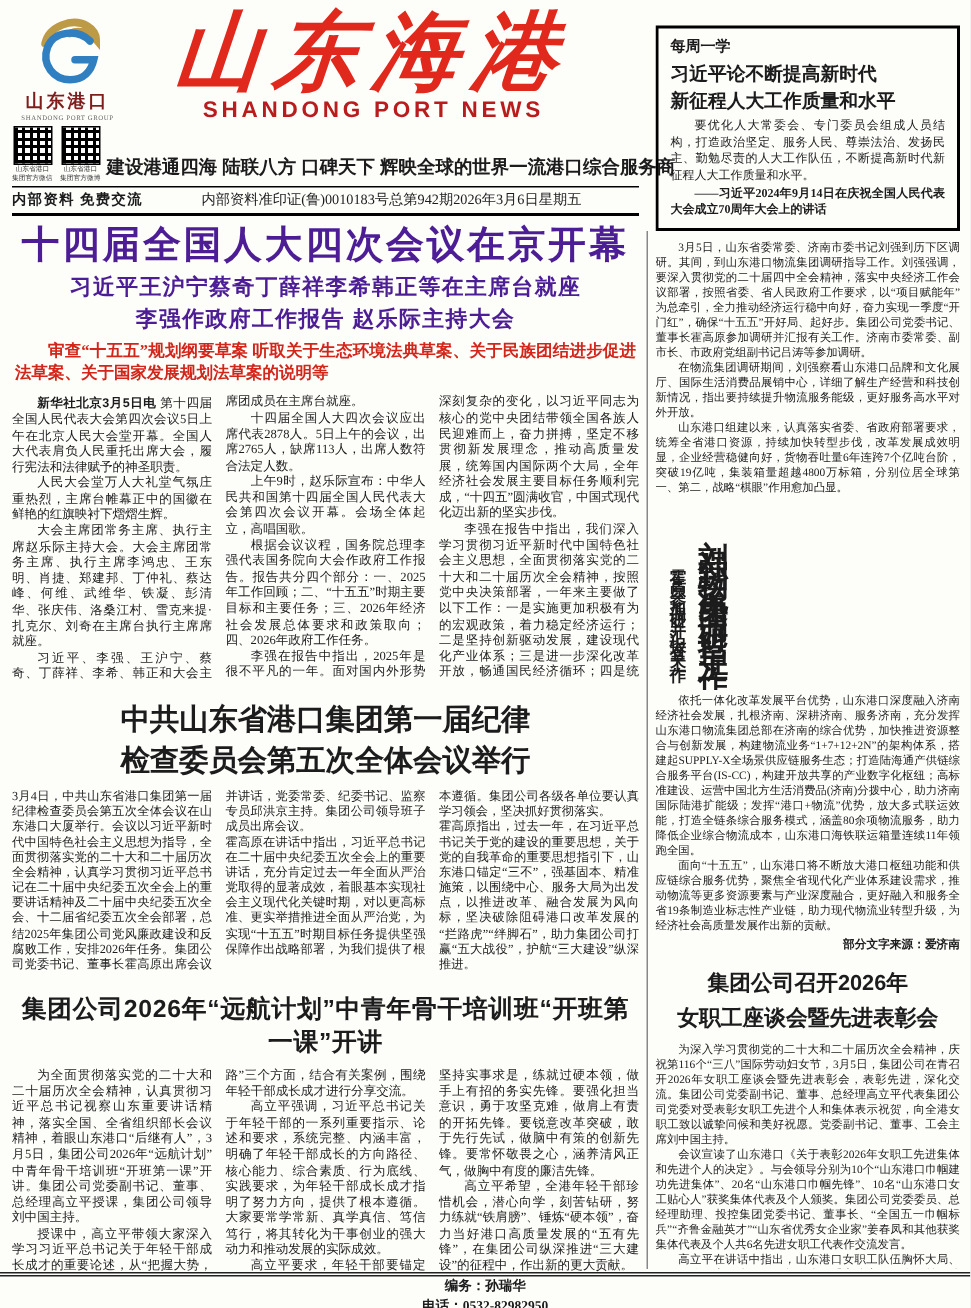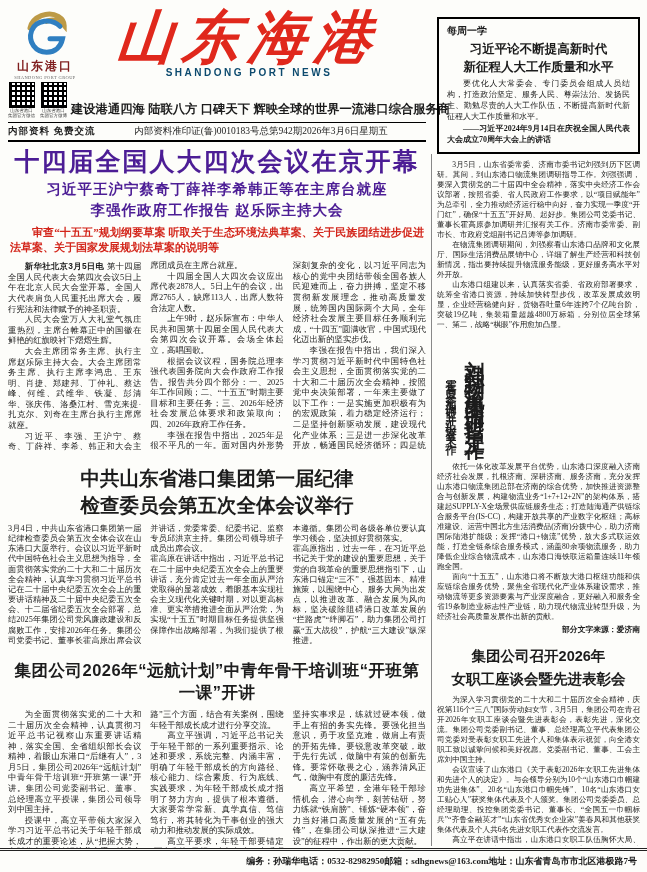--- a/index.html
+++ b/index.html
@@ -19,21 +19,21 @@
   .mh-top{ display:flex; align-items:center; }
   .logo-block{ width:74px; text-align:center; }
   .logo-svg{ width:52px; height:50px; display:block; margin:2px auto 0; }
   .logo-cn{ color:#7f1d1d; font-weight:bold; font-size:12px; letter-spacing:2px;
             font-family:"Liberation Sans",sans-serif; }
   .logo-en{ font-size:4.5px; color:#666; letter-spacing:.4px; }
   .title-block{ flex:1; text-align:center; padding-right:10px; }
   .paper-title{ font-size:57px; line-height:1.02; color:#e0281c; font-weight:bold;
     font-style:italic; letter-spacing:9px; font-family:"DejaVu Serif",serif;
     transform:skewX(-5deg); white-space:nowrap; }
-  .paper-en{ margin-top:1px; color:#0c4a6e; font-weight:bold; font-size:10px;
+  .paper-en{ margin-top:1px; color:#b91c1c; font-weight:bold; font-size:15px;
     letter-spacing:2.5px; font-family:"Liberation Sans",sans-serif; }
   .mh-mid{ display:flex; align-items:flex-end; margin-top:2px; }
   .qr-wrap{ width:74px; display:flex; gap:5px; justify-content:center; }
   .qr{ width:27px; }
   .qr-img{ width:26px; height:26px; border:1px solid #000; margin:0 auto;
     background:
       repeating-linear-gradient(90deg,#000 0 2px,transparent 2px 5px),
       repeating-linear-gradient(0deg,#000 0 2px,#fff 2px 5px); }
   .qr-cap{ font-size:4.5px; text-align:center; line-height:1.2; color:#333; }
   .slogan{ flex:1; font-size:12.3px; font-weight:bold; padding:0 0 1px 4px;
@@ -62,21 +62,21 @@
   .dl{ font-weight:bold; font-family:"Liberation Sans",sans-serif; }
   .h2-block{ text-align:center; font-family:"Liberation Sans",sans-serif;
     font-weight:bold; font-size:19.5px; line-height:1.35; margin:8px 0 6px; }
   .h3-block{ text-align:center; font-family:"Liberation Sans",sans-serif;
     font-weight:bold; font-size:16.5px; margin:8px 0 6px; letter-spacing:.5px; }
   .byline{ text-align:right; padding-right:1.5em; font-weight:bold; text-indent:0 !important; }
 
   
   .study-box{ border:2px solid #000; padding:5px 8px 6px; margin-top:11px; }
   .study-label{ font-size:10px; font-weight:bold; font-family:"Liberation Sans",sans-serif; }
-  .study-title{ text-align:center; font-weight:bold; font-size:12.5px; line-height:1.45;
+  .study-title{ text-align:left; font-weight:bold; font-size:12.5px; line-height:1.45;
     font-family:"Liberation Sans",sans-serif; margin-top:2px; }
   .study-body{ font-size:8px; line-height:1.35; text-align:justify; text-indent:2em; margin-top:3px; }
   .study-attr{ font-size:8px; line-height:1.35; text-align:justify; text-indent:2em;
     margin-top:2px; font-weight:bold; }
 
   .sb-body{ font-size:7.6px; line-height:1.32; text-align:justify; }
   .sa1{ margin-top:6px; }
   .sa1-top{ display:flex; height:300px; overflow:hidden;flex-direction:column; }
   .sa1-text{ flex:1; }
   .sa1-heads{ display:flex; padding:14px 0 0 6px; }
@@ -87,21 +87,21 @@
   .sa1-rest{ margin-top:2px; }
   .sa1-source{ text-align:right; font-size:7.8px; font-weight:bold; margin-top:2px; }
 
   .women-title{ text-align:center; font-weight:bold; font-size:14.5px; line-height:1.55;
     font-family:"Liberation Sans",sans-serif; margin:10px 0 5px; }
   .women-body{ max-height:262px; overflow:hidden; }
 
   
   .footer{ position:absolute; left:0; right:0; bottom:0; height:24px; background:#fdfdfa;
     border-top:3px double #222; display:flex; align-items:center;
-    justify-content:flex-end; padding:0 10px; font-size:9px; font-weight:bold; }
+    justify-content:space-between; padding:0 10px; font-size:9px; font-weight:bold;flex-direction:column; }
 </style>
 </head>
 <body>
 
 <div class="page">
   <div class="content">
 
     <div class="main-col">
 
       <header class="masthead">

